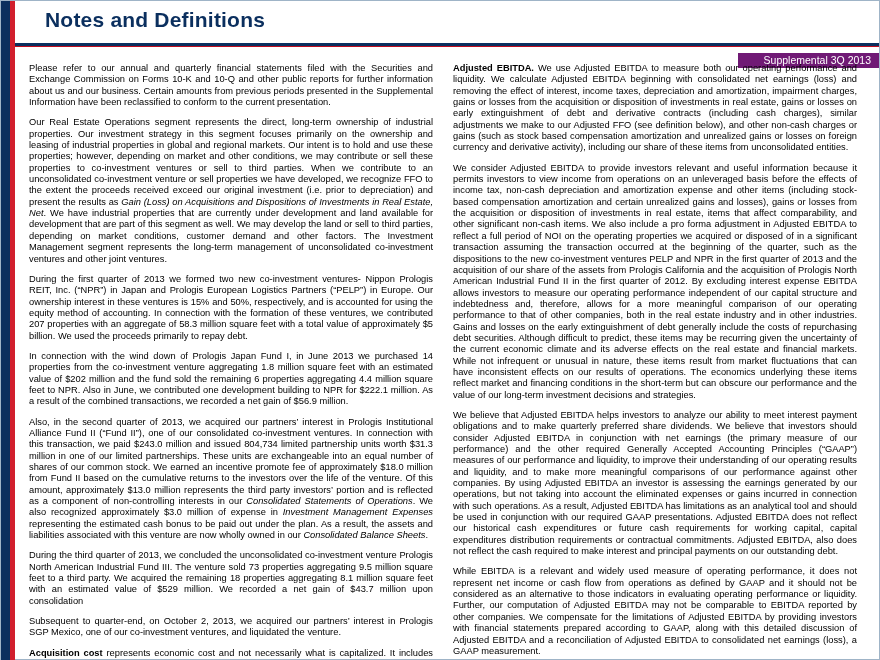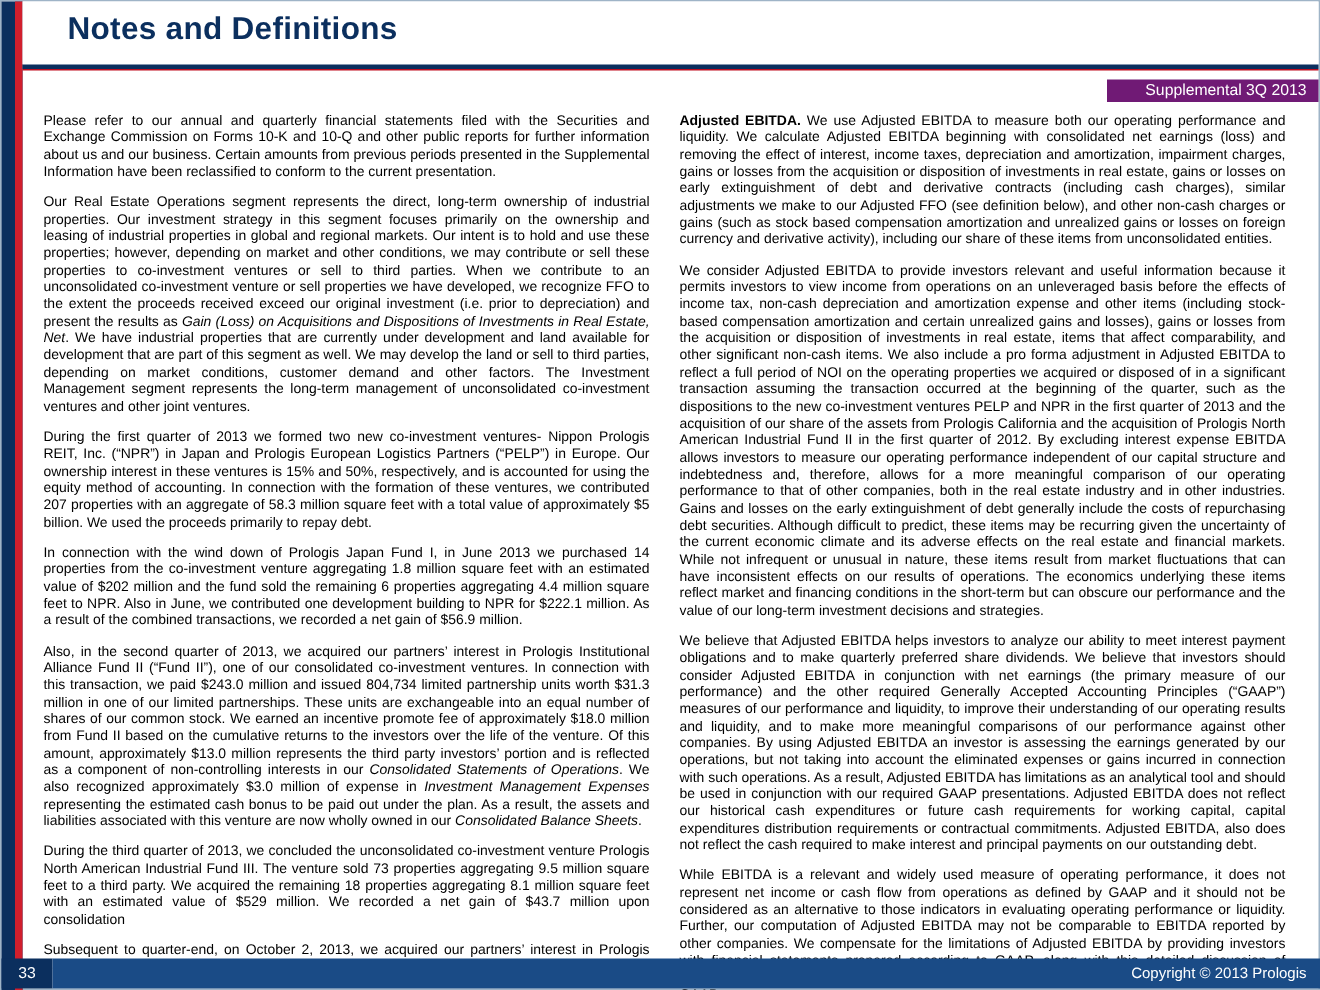--- a/index.html
+++ b/index.html
@@ -88,21 +88,21 @@
   }
   .supp-bar span {
     color: #ffffff;
     font-size: 10.5px;
     line-height: 15px;
   }
   
   .content {
     position: absolute;
     left: 28px;
-    top: 74px;
+    top: 62px;
     width: 836px;
     height: 548px;
   }
   .col {
     position: absolute;
     top: 0;
     width: 404px;
   }
   .col-left { left: 0; }
   .col-right { left: 424px; }
@@ -185,18 +185,14 @@
 
     <div class="col col-right">
       <p class="para"><b>Adjusted EBITDA.</b> We use Adjusted EBITDA to measure both our operating performance and liquidity. We calculate Adjusted EBITDA beginning with consolidated net earnings (loss) and removing the effect of interest, income taxes, depreciation and amortization, impairment charges, gains or losses from the acquisition or disposition of investments in real estate, gains or losses on early extinguishment of debt and derivative contracts (including cash charges), similar adjustments we make to our Adjusted FFO (see definition below), and other non-cash charges or gains (such as stock based compensation amortization and unrealized gains or losses on foreign currency and derivative activity), including our share of these items from unconsolidated entities.</p>
       <p class="para">We consider Adjusted EBITDA to provide investors relevant and useful information because it permits investors to view income from operations on an unleveraged basis before the effects of income tax, non-cash depreciation and amortization expense and other items (including stock-based compensation amortization and certain unrealized gains and losses), gains or losses from the acquisition or disposition of investments in real estate, items that affect comparability, and other significant non-cash items. We also include a pro forma adjustment in Adjusted EBITDA to reflect a full period of NOI on the operating properties we acquired or disposed of in a significant transaction assuming the transaction occurred at the beginning of the quarter, such as the dispositions to the new co-investment ventures PELP and NPR in the first quarter of 2013 and the acquisition of our share of the assets from Prologis California and the acquisition of Prologis North American Industrial Fund II in the first quarter of 2012.  By excluding interest expense EBITDA allows investors to measure our operating performance independent of our capital structure and indebtedness and, therefore, allows for a more meaningful comparison of our operating performance to that of other companies, both in the real estate industry and in other industries. Gains and losses on the early extinguishment of debt generally include the costs of repurchasing debt securities. Although difficult to predict, these items may be recurring given the uncertainty of the current economic climate and its adverse effects on the real estate and financial markets. While not infrequent or unusual in nature, these items result from market fluctuations that can have inconsistent effects on our results of operations. The economics underlying these items reflect market and financing conditions in the short-term but can obscure our performance and the value of our long-term investment decisions and strategies.</p>
       <p class="para">We believe that Adjusted EBITDA helps investors to analyze our ability to meet interest payment obligations and to make quarterly preferred share dividends. We believe that investors should consider Adjusted EBITDA in conjunction with net earnings (the primary measure of our performance) and the other required Generally Accepted Accounting Principles (“GAAP”) measures of our performance and liquidity, to improve their understanding of our operating results and liquidity, and to make more meaningful comparisons of our performance against other companies. By using Adjusted EBITDA an investor is assessing the earnings generated by our operations, but not taking into account the eliminated expenses or gains incurred in connection with such operations.  As a result, Adjusted EBITDA has limitations as an analytical tool and should be used in conjunction with our required GAAP presentations. Adjusted EBITDA does not reflect our historical cash expenditures or future cash requirements for working capital, capital expenditures distribution requirements or contractual commitments. Adjusted EBITDA, also does not reflect the cash required to make interest and principal payments on our outstanding debt.</p>
       <p class="para">While EBITDA is a relevant and widely used measure of operating performance, it does not represent net income or cash flow from operations as defined by GAAP and it should not be considered as an alternative to those indicators in evaluating operating performance or liquidity. Further, our computation of Adjusted EBITDA may not be comparable to EBITDA reported by other companies. We compensate for the limitations of Adjusted EBITDA by providing investors with financial statements prepared according to GAAP, along with this detailed discussion of Adjusted EBITDA and a reconciliation of Adjusted EBITDA to consolidated net earnings (loss), a GAAP measurement.</p>
     </div>
 
   </div>
 
-  <div class="footer">
-    <div class="footer-left">33</div>
-    <div class="footer-right">Copyright © 2013 Prologis</div>
-  </div>
 
 </div>
 
 </body></html>

